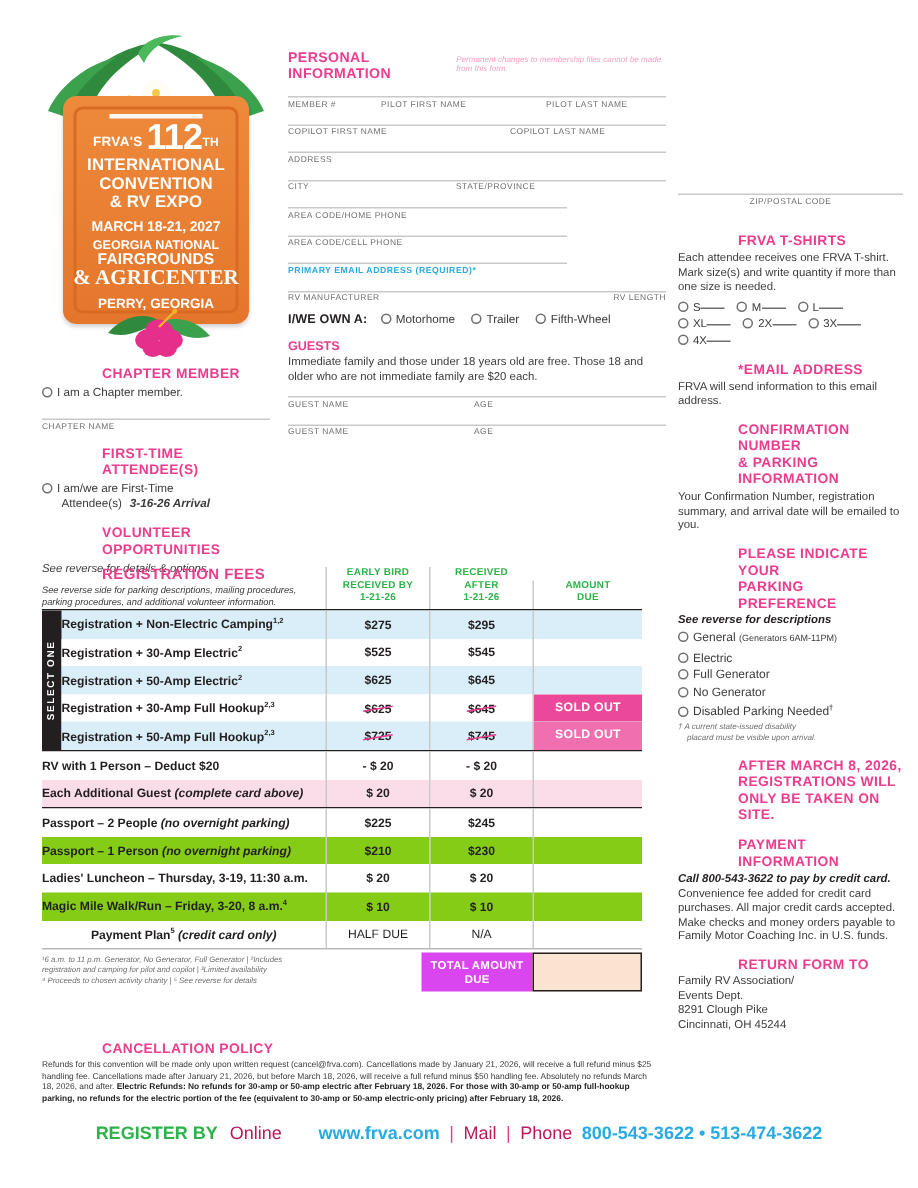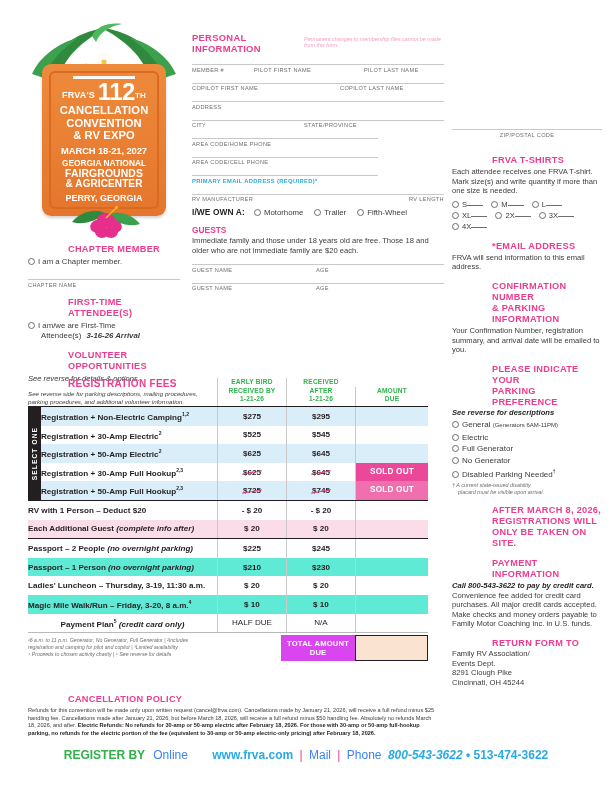--- a/index.html
+++ b/index.html
@@ -45,21 +45,21 @@
 
   table.fee{border-collapse:collapse;width:400px;table-layout:fixed;}
   table.fee td{font-size:8.1px;font-weight:bold;padding:0;height:18.6px;vertical-align:middle;}
   td.sel{width:13px;background:#231f20;}
   td.lbl{padding-left:7px;}
   td.p1,td.p2{width:68px;text-align:center;border-left:1px solid #c9c9c9;}
   td.amt{width:72px;border-left:1px solid #c9c9c9;}
   .r-blue{background:#d9eef8;}
   .r-white{background:#ffffff;}
   .r-pink{background:#fbdde9;}
-  .r-green{background:#5eead4;}
+  .r-green{background:#84cc16;}
   .sup{font-size:5px;vertical-align:super;font-weight:bold;}
   .strike{position:relative;color:#231f20;}
   .strike:after{content:"";position:absolute;left:-1px;right:-1px;top:50%;height:1.4px;background:#ec3c8e;transform:rotate(-10deg);}
   .soldout{background:#ec4899;color:#fff;font-size:8.2px;font-weight:bold;text-align:center;height:100%;line-height:18.6px;letter-spacing:.2px;}
   .soldout.lt{background:#f06fae;}
   .sel-vert{color:#fff;font-size:6.6px;font-weight:bold;letter-spacing:1.1px;writing-mode:vertical-rl;transform:rotate(180deg);white-space:nowrap;}
   .thickline{border-top:1.6px solid #231f20;}
   .thinline{border-top:1px solid #b9b9b9;}
 
   .foot-wrap{display:flex;margin-top:2px;align-items:stretch;}
@@ -69,21 +69,21 @@
 
   
   #cancel{position:absolute;left:28px;top:694px;width:408px;}
   #cancel .sec-title{margin-bottom:2px;}
   .cx{font-size:5.6px;line-height:7.6px;color:#3b3b3b;}
   .cx b{color:#231f20;}
 
   
   #regbar{position:absolute;left:0;top:748px;width:612px;text-align:center;font-size:12px;font-weight:bold;}
   #regbar .sep{color:#ec3c8e;font-weight:normal;margin:0 3px;}
-  #regbar .plain{color:#3b82f6;font-weight:normal;}
+  #regbar .plain{color:#be185d;font-weight:normal;}
 
   
   #mid{position:absolute;left:192px;top:32px;width:252px;}
   .pi-head{display:flex;align-items:baseline;}
   .pi-head .t{font-size:9.4px;font-weight:bold;color:#ec3c8e;letter-spacing:.3px;}
   .pi-note{font-size:5.4px;font-style:italic;color:#f5a0c4;margin-left:10px;}
   .frow{margin-top:9px;}
   .fsub{display:flex;}
   .owna{display:flex;align-items:center;margin-top:5px;font-size:8.4px;}
   .owna .ttl{font-weight:bold;color:#231f20;letter-spacing:.1px;margin-right:9px;}
@@ -133,27 +133,27 @@
       </svg>
 
       <div class="plaque">
         <div class="plaque-in"></div>
         <div class="plaque-txt">
           <div class="bar"></div>
           <div class="p-row1">
             <span>FRVA'S</span>
             <span class="p-112">112</span><span class="p-th">TH</span>
           </div>
-          <div class="p-big">CANCELLATION</div>
+          <div class="p-big">INTERNATIONAL</div>
           <div class="p-big">CONVENTION</div>
           <div class="p-big">&amp; RV EXPO</div>
           <div class="p-date">MARCH 18-21, 2027</div>
           <div class="p-ven">GEORGIA NATIONAL</div>
           <div class="p-big" style="font-size:10.4px;margin-top:0;">FAIRGROUNDS</div>
-          <div class="p-big" style="font-size:10px;margin-top:0;">&amp; AGRICENTER</div>
+          <div class="p-big" style="font-size:14px;margin-top:0;font-family:Liberation Serif, serif;">&amp; AGRICENTER</div>
           <div class="p-city">PERRY, GEORGIA</div>
         </div>
       </div>
 
       <svg class="leaf" style="left:40px;top:178px;" width="76" height="40" viewBox="0 0 76 40">
         <path d="M4 22 C14 10 30 8 38 14 C28 20 16 26 4 22 Z" fill="#2f8a3e"></path>
         <path d="M72 24 C62 12 46 10 38 16 C48 22 60 28 72 24 Z" fill="#3ca14d"></path>
         <g fill="#e62e8b">
           <ellipse cx="38" cy="20" rx="9" ry="7"></ellipse>
           <ellipse cx="30" cy="26" rx="8" ry="6.5" transform="rotate(-20 30 26)"></ellipse>
@@ -266,21 +266,21 @@
     <div class="thickline"></div>
     <table class="fee">
       <tbody>
         <tr class="r-white">
           <td class="lbl">RV with 1 Person – Deduct $20</td>
           <td class="p1">- $ 20</td>
           <td class="p2">- $ 20</td>
           <td class="amt"></td>
         </tr>
         <tr class="r-pink">
-          <td class="lbl"><span>Each Additional Guest</span> <span class="ital" style="font-weight:bold;">(complete info after)</span></td>
+          <td class="lbl"><span>Each Additional Guest</span> <span class="ital" style="font-weight:bold;">(complete card above)</span></td>
           <td class="p1">$ 20</td>
           <td class="p2">$ 20</td>
           <td class="amt"></td>
         </tr>
       </tbody>
     </table>
 
     <div class="thickline"></div>
     <table class="fee">
       <tbody>
@@ -335,21 +335,21 @@
   </div>
 
   <div id="regbar">
     <span class="green">REGISTER BY</span>
     <span class="plain" style="margin-left:5px;">Online</span>
     <span class="blue" style="margin-left:21px;">www.frva.com</span>
     <span class="sep">|</span>
     <span class="plain">Mail</span>
     <span class="sep">|</span>
     <span class="plain">Phone</span>
-    <span class="blue" style="margin-left:3px;font-style:italic;">800-543-3622</span>
+    <span class="blue" style="margin-left:3px;">800-543-3622</span>
     <span class="blue">•</span>
     <span class="blue">513-474-3622</span>
   </div>
 
   <div id="mid">
     <div class="pi-head">
       <div class="t">PERSONAL INFORMATION</div>
       <div class="pi-note">Permanent changes to membership files cannot be made from this form.</div>
     </div>
 

